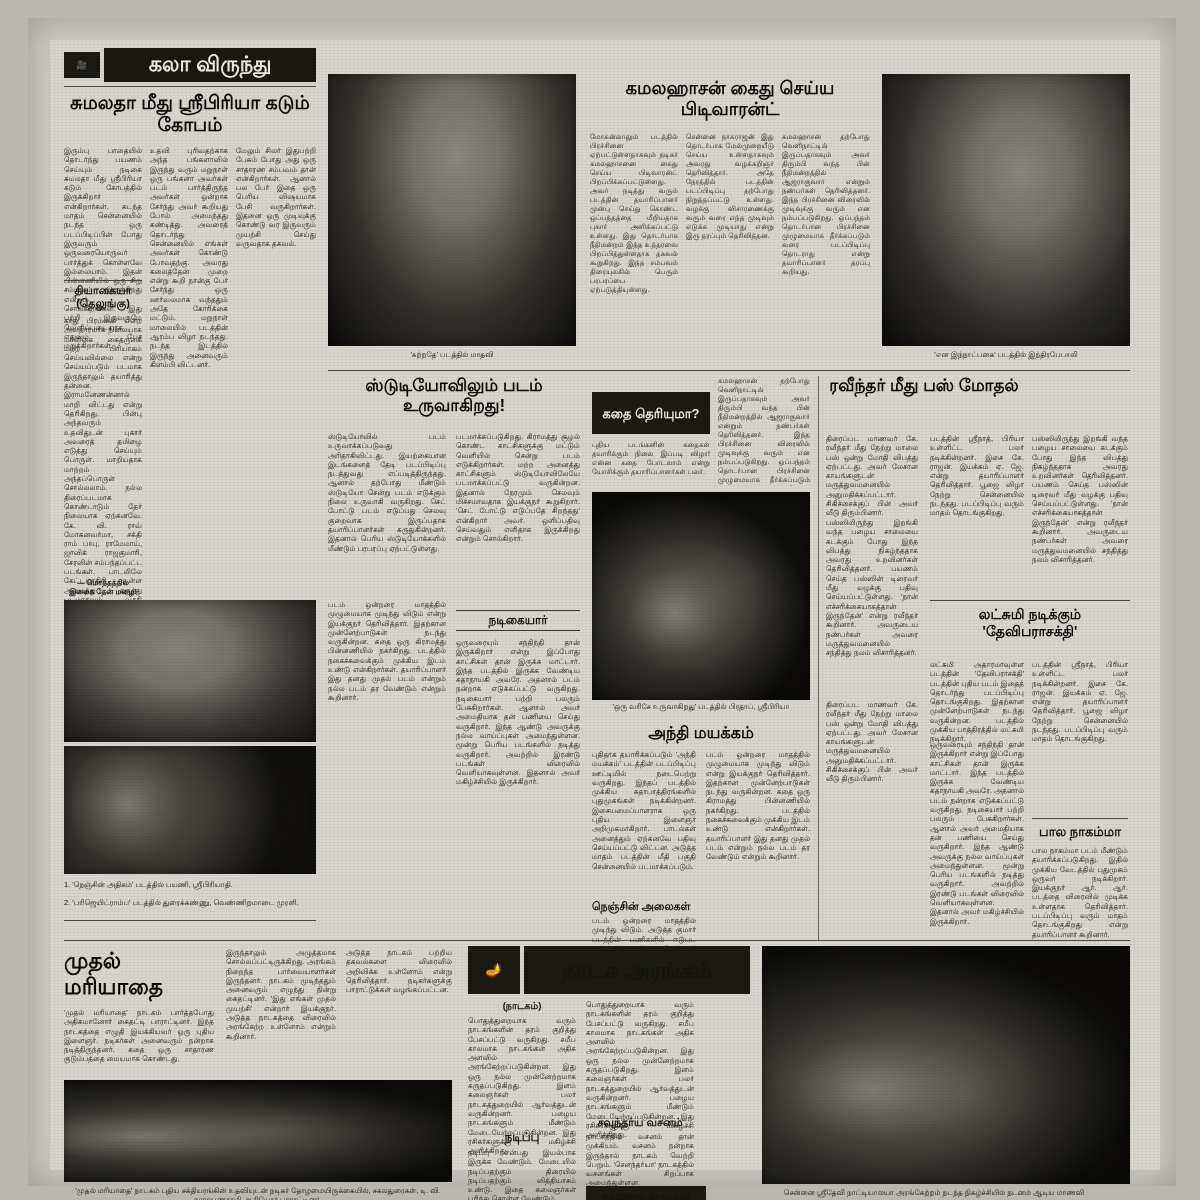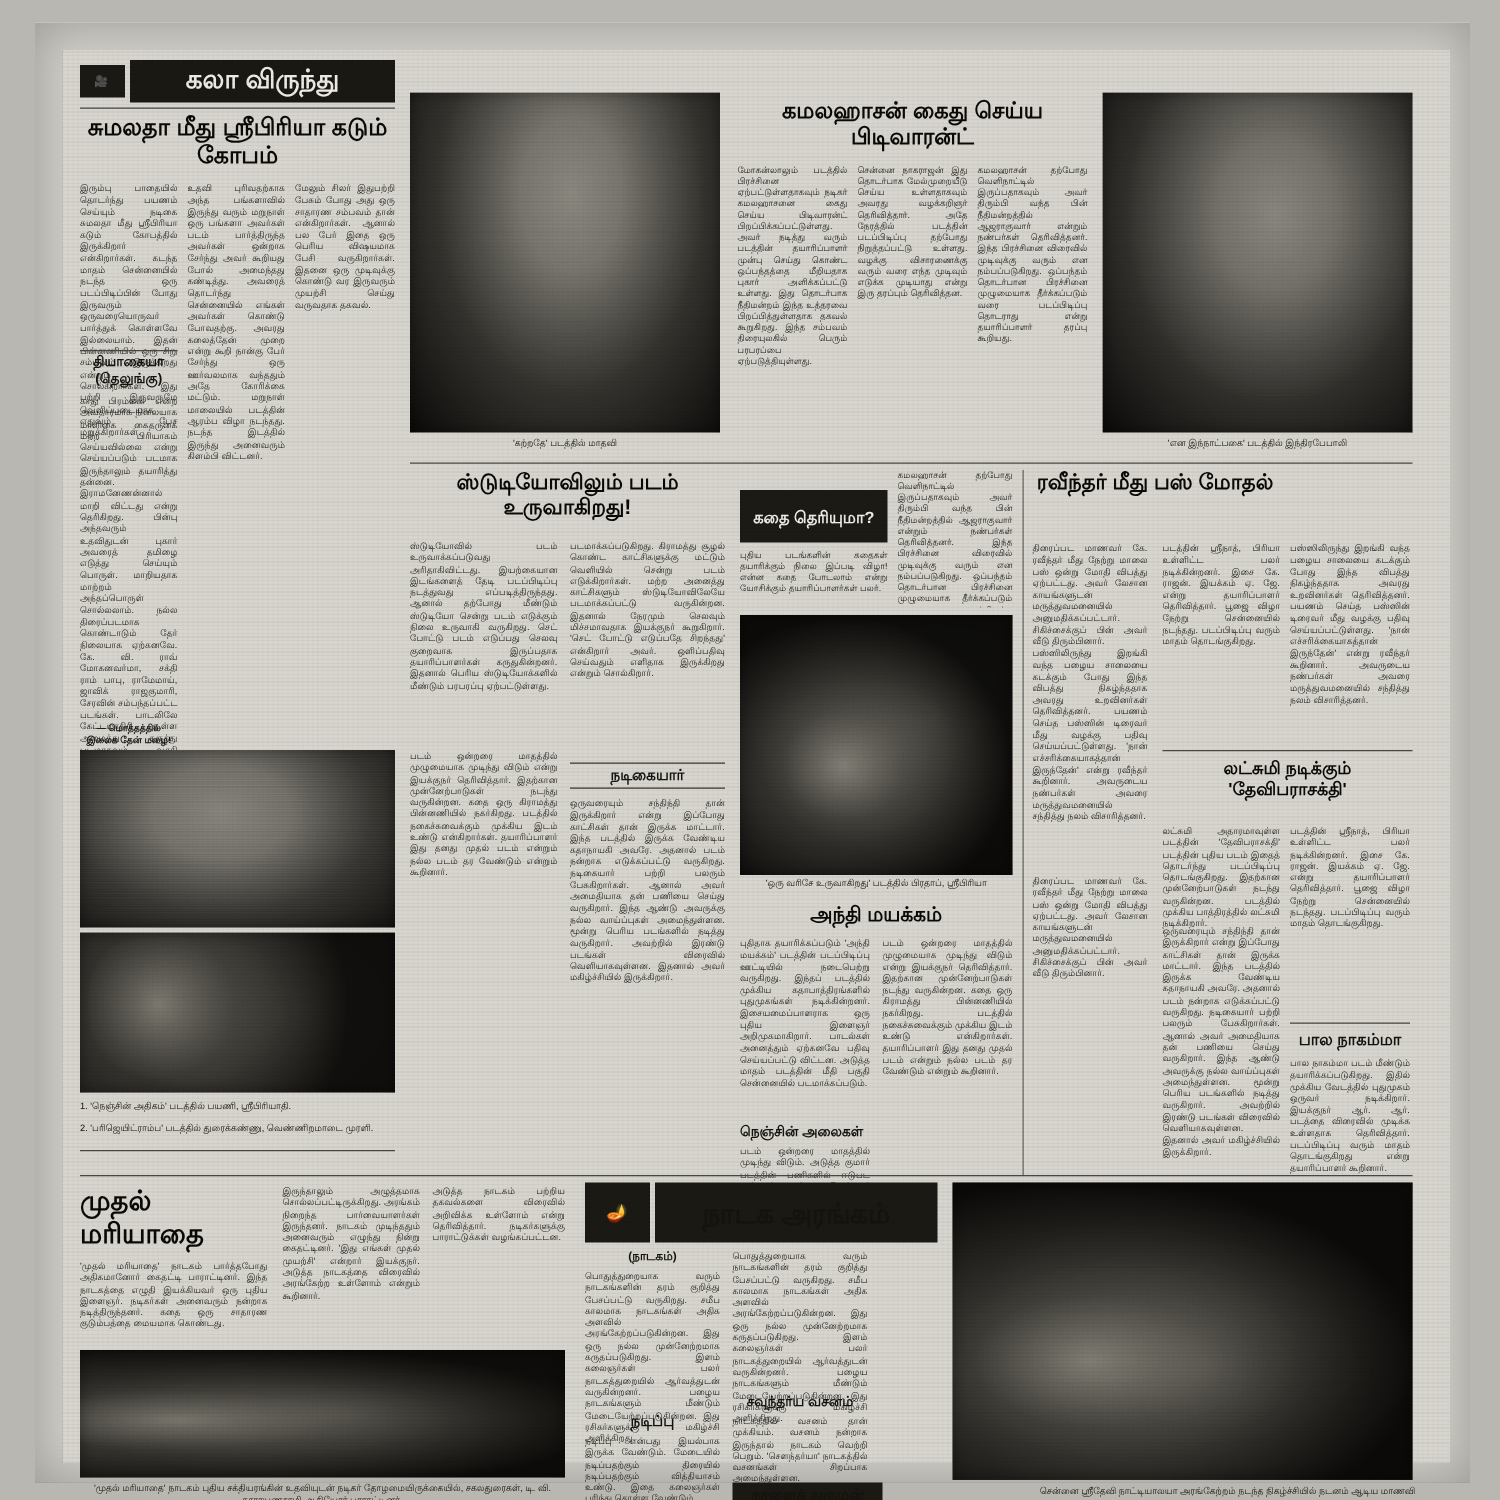--- a/index.html
+++ b/index.html
@@ -316,19 +316,19 @@
               display:flex;align-items:center;justify-content:center;font-size:12px;font-weight:bold;">
     <span class="tam">நாளைக் துருமன்</span>
   </div>
 
   <div class="photo" style="left:712px;top:906px;width:368px;height:238px;">
     <div class="f" style="background:
       radial-gradient(ellipse at 30% 60%, rgba(244,242,236,.9) 0%, rgba(140,138,132,.72) 26%, rgba(22,21,19,.94) 72%),
       radial-gradient(ellipse at 55% 62%, rgba(248,246,240,.9) 0%, rgba(150,148,142,.72) 24%, rgba(22,21,19,.94) 70%),
       radial-gradient(ellipse at 82% 42%, rgba(240,238,232,.88) 0%, rgba(140,138,132,.72) 26%, rgba(22,21,19,.94) 70%);"></div>
   </div>
-  <div class="cap tam" style="left:748px;top:1148px;width:368px;">
+  <div class="cap tam" style="left:700px;top:1148px;width:368px;">
     <span>சென்னை ஸ்ரீதேவி நாட்டியாலயா அரங்கேற்றம் நடந்த நிகழ்ச்சியில் நடனம் ஆடிய மாணவி</span>
   </div>
 
   <div id="grain"></div>
  </div>
 </div>
 
 </body></html>

